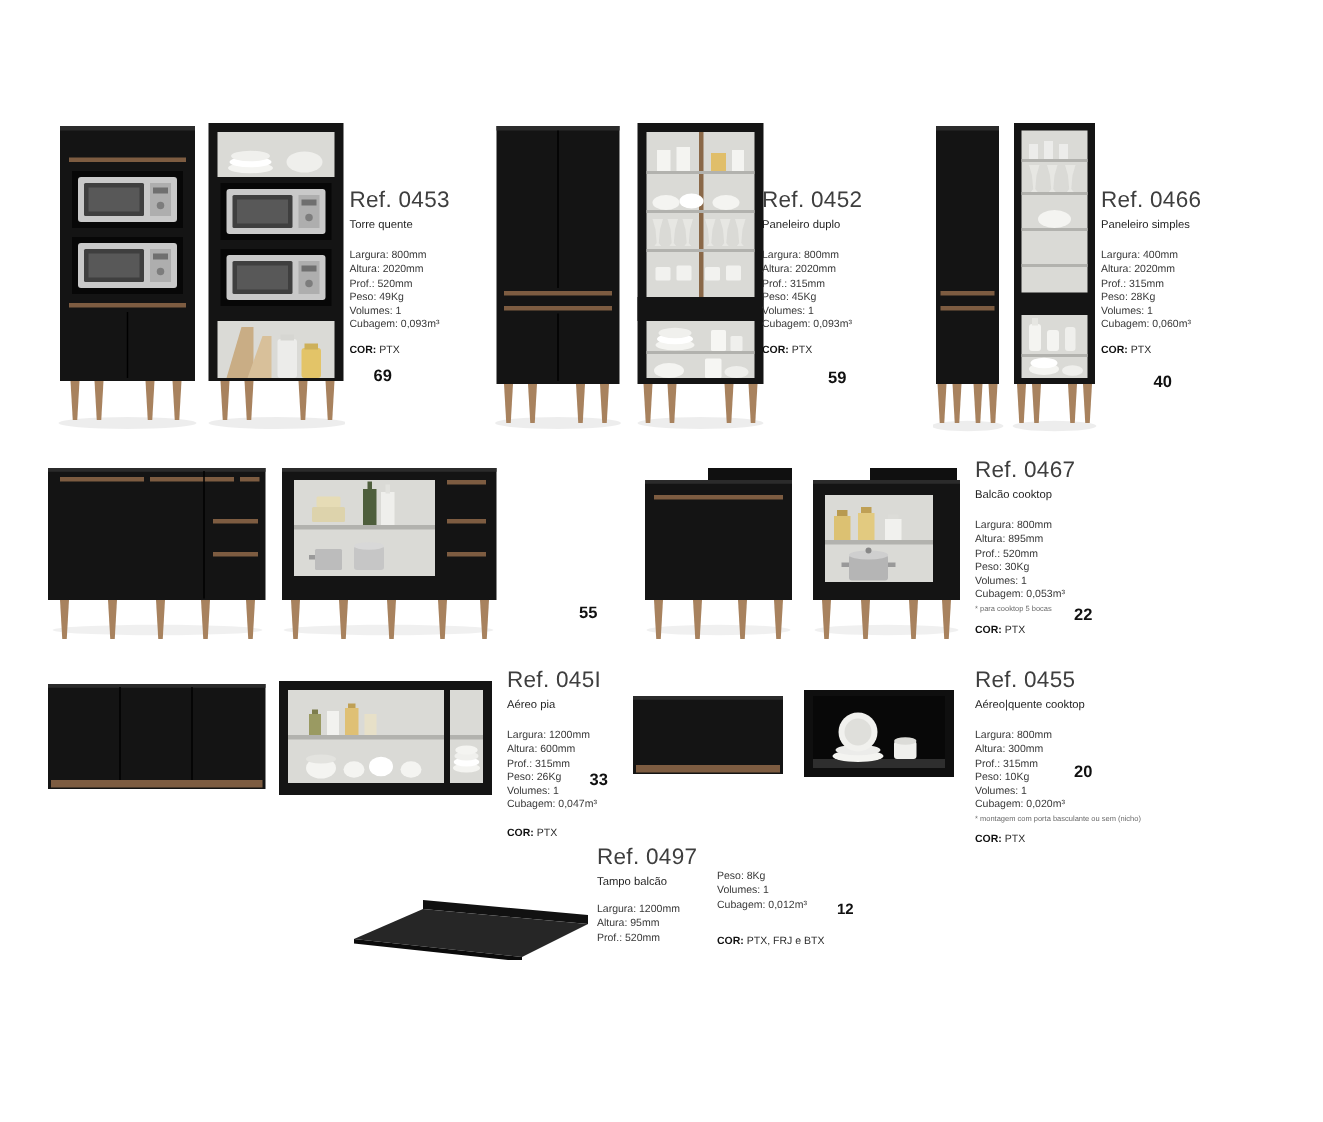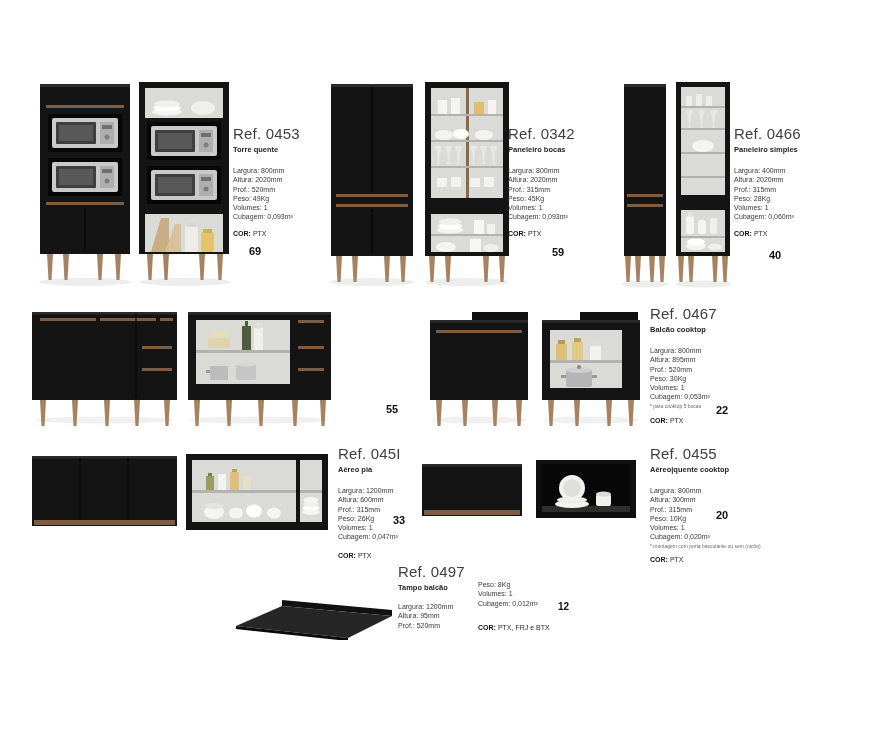--- a/index.html
+++ b/index.html
@@ -1,20 +1,20 @@
 <!DOCTYPE html>
 <html><head>
 <meta charset="utf-8">
 <style>
   html,body{margin:0;padding:0;}
   body{font-family:"Liberation Sans",sans-serif;background:#fff;}
   #page{position:relative;width:882px;height:641px;background:#ffffff;overflow:hidden;}
   .card{position:absolute;}
   .ref{font-size:15px;color:#3e3e3e;line-height:16px;letter-spacing:.2px;}
-  .ptitle{font-size:7.5px;font-weight:bold;color:#1f1f1f;margin-top:3px;line-height:9px;}
+  .ptitle{font-size:7.5px;font-weight:normal;color:#1f1f1f;margin-top:3px;line-height:9px;}
   .specs{margin-top:12px;font-size:7px;color:#383838;line-height:9.3px;}
   .cor{margin-top:8px;font-size:7px;color:#2c2c2c;}
   .cor b{margin-right:2px;color:#111;}
   .footnote{font-size:5px;color:#6a6a6a;margin-top:1px;line-height:6px;}
   .qty{position:absolute;font-size:11px;font-weight:600;color:#101010;}
   .illus{position:absolute;}
   .col2{position:absolute;}
 </style>
 </head>
 <body>
@@ -145,22 +145,22 @@
       <ellipse cx="118" cy="169" rx="10" ry="5" fill="#f4f4f1"></ellipse>
       <ellipse cx="163" cy="170" rx="8" ry="4" fill="#efefec"></ellipse>
       <use href="#leg" x="101" y="178"></use>
         <use href="#leg" x="117" y="178"></use>
         <use href="#leg" x="155" y="178"></use>
         <use href="#leg" x="171" y="178"></use>
     </g>
   </svg>
 
   <div class="card" style="left:508px;top:126px;width:100px">
-    <div class="ref">Ref. 0342</div>
-    <div class="ptitle">Paneleiro bocas</div>
+    <div class="ref">Ref. 0452</div>
+    <div class="ptitle">Paneleiro duplo</div>
     <div class="specs">
       <div>Largura: 800mm</div>
       <div>Altura: 2020mm</div>
       <div>Prof.: 315mm</div>
       <div>Peso: 45Kg</div>
       <div>Volumes: 1</div>
       <div>Cubagem: 0,093m³</div>
     </div>
     <div class="cor"><b>COR:</b><span>PTX</span></div>
   </div>

